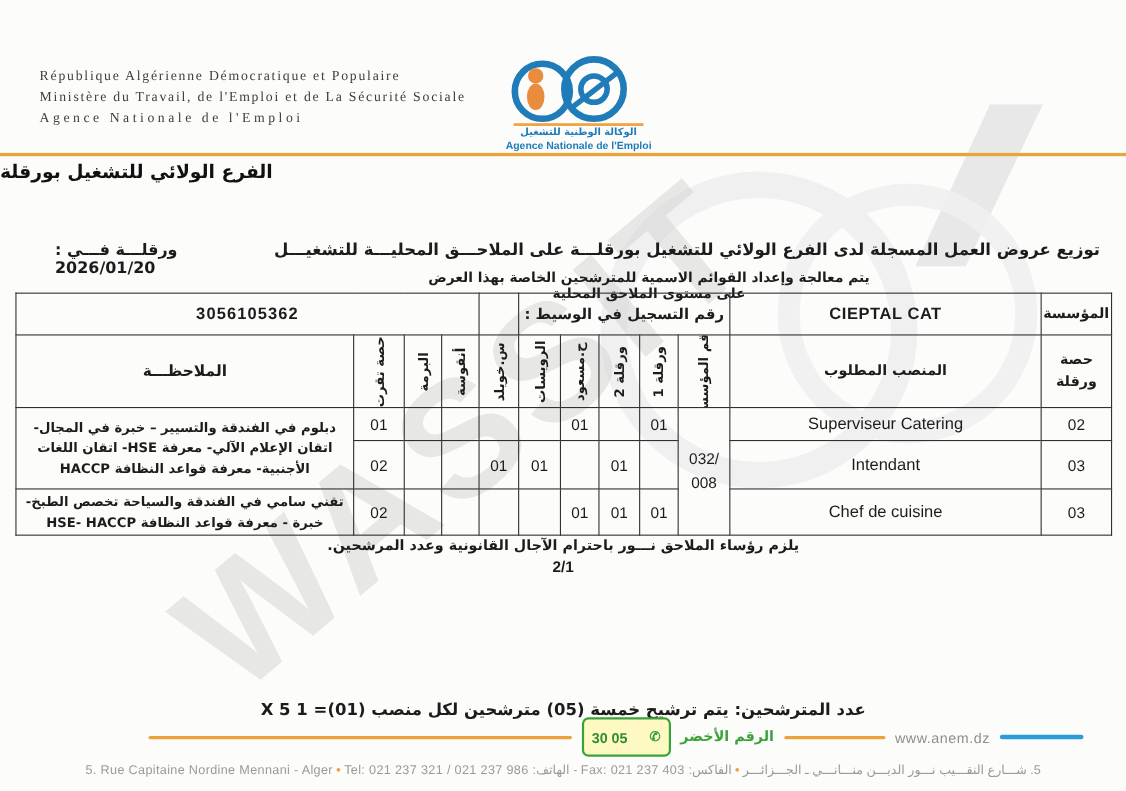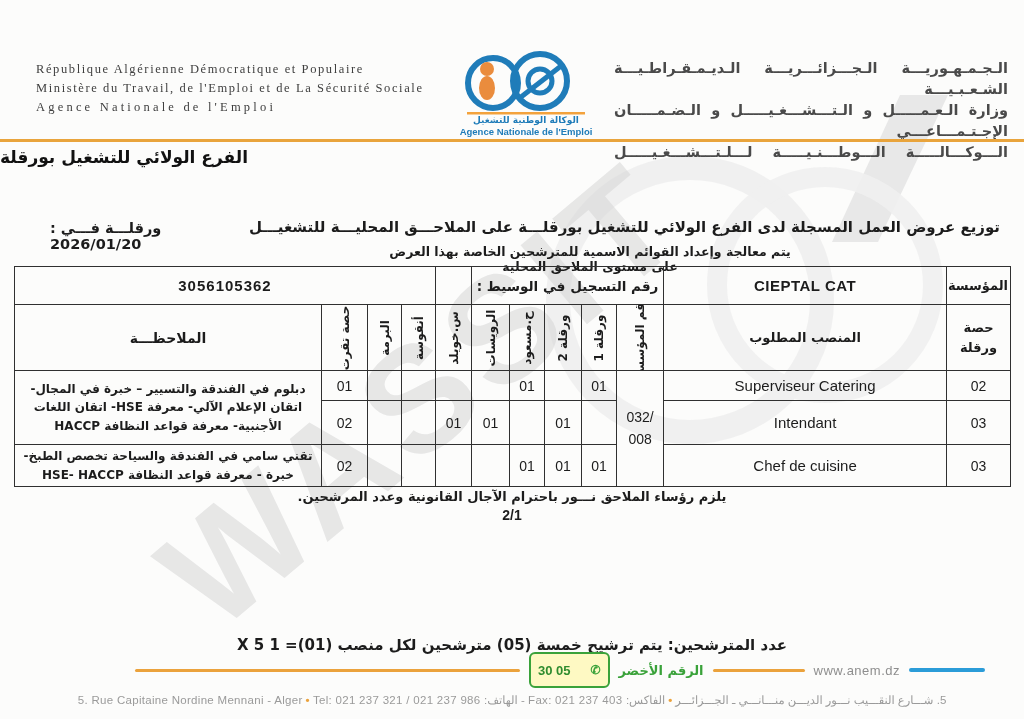--- a/index.html
+++ b/index.html
@@ -129,25 +129,20 @@
       <circle cx="103" cy="31" r="12" fill="none" stroke="#1F7CB9" stroke-width="5"></circle>
       <line x1="84" y1="47" x2="124" y2="16" stroke="#1F7CB9" stroke-width="5"></line>
       <circle cx="50" cy="19" r="7" fill="#EA8C3D"></circle>
       <ellipse cx="50" cy="38" rx="8" ry="12" fill="#EA8C3D"></ellipse>
       <rect x="30" y="62" width="118" height="2.5" fill="#F3A23C"></rect>
       <text x="89" y="73" text-anchor="middle" font-size="9" font-weight="bold" fill="#1F7CB9" font-family="DejaVu Sans, sans-serif">الوكالة الوطنية للتشغيل</text>
       <text x="89" y="85" text-anchor="middle" font-size="9.5" font-weight="bold" fill="#1F7CB9" font-family="Liberation Sans, sans-serif">Agence Nationale de l'Emploi</text>
     </svg>
   </div>
 
-  <div class="layer hdr-ar">
-    <div>الـجـمـهـوريـــة الـجـــزائـــريـــة الـديـمـقـراطـيـــة الشـعـبـيـــة</div>
-    <div>وزارة الـعـمـــــل و الـتـــشـــغـيـــــل و الـضـمـــــان الإجـتـمـــاعـــي</div>
-    <div>الـــوكـــالـــــة الـــوطـــنـيـــــة لـــلـتـــشـــغـيـــــل</div>
-  </div>
 
   <div class="layer title-rule"></div>
   <div class="layer doc-title">الفرع الولائي للتشغيل بورقلة</div>
 
   <div class="layer date-line">ورقلـــة فـــي : 2026/01/20</div>
   <div class="layer subtitle1">توزيع عروض العمل المسجلة لدى الفرع الولائي للتشغيل بورقلـــة على الملاحـــق المحليـــة للتشغيـــل</div>
   <div class="layer subtitle2">يتم معالجة وإعداد القوائم الاسمية للمترشحين الخاصة بهذا العرض على مستوى الملاحق المحلية</div>
 
   <table class="offers">
     <colgroup>

